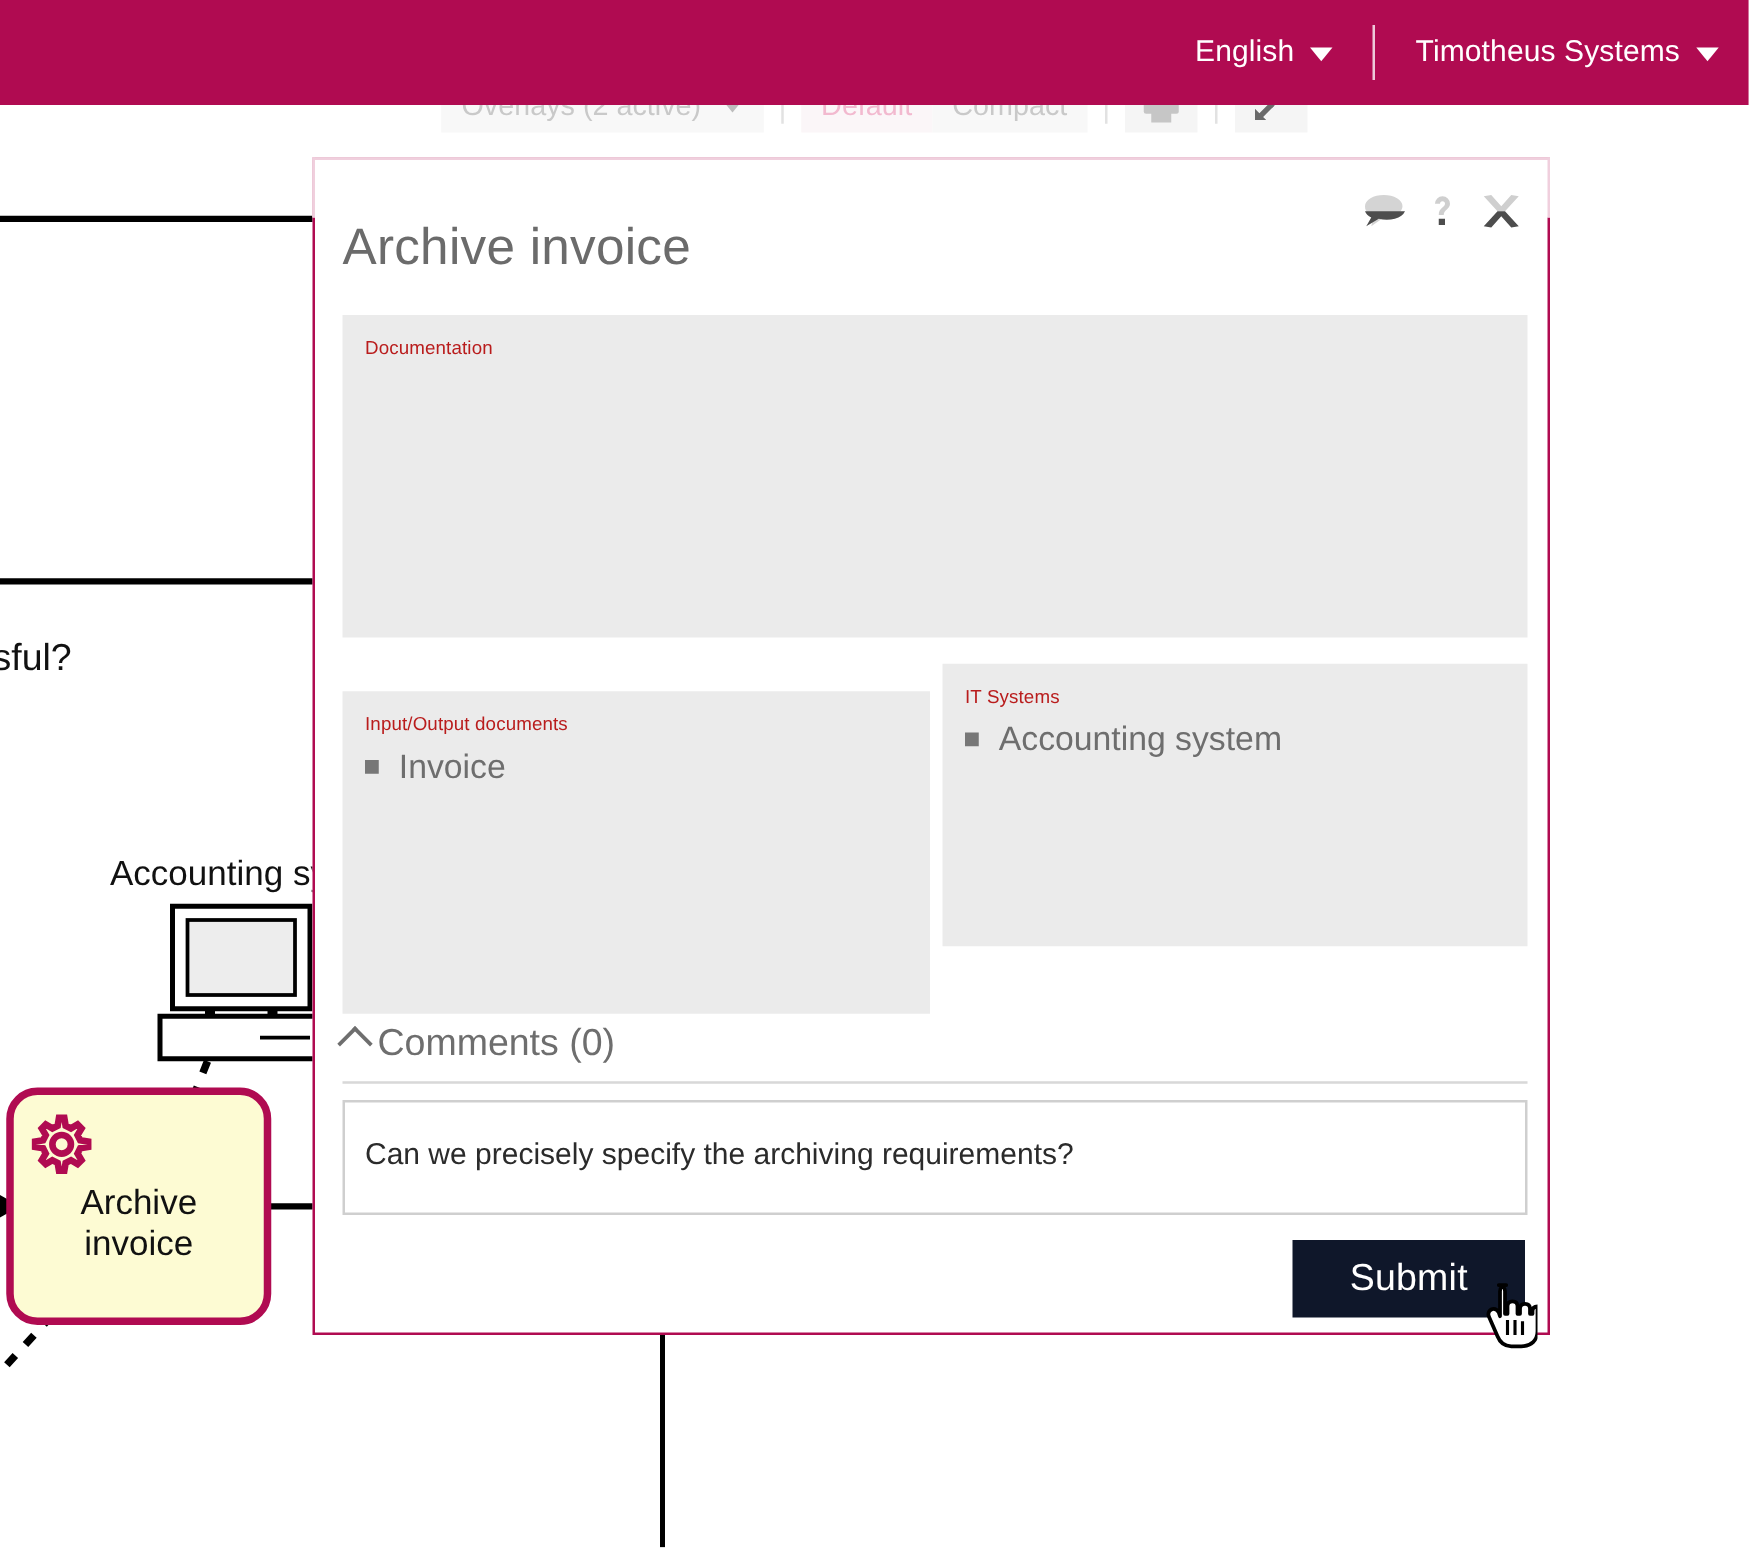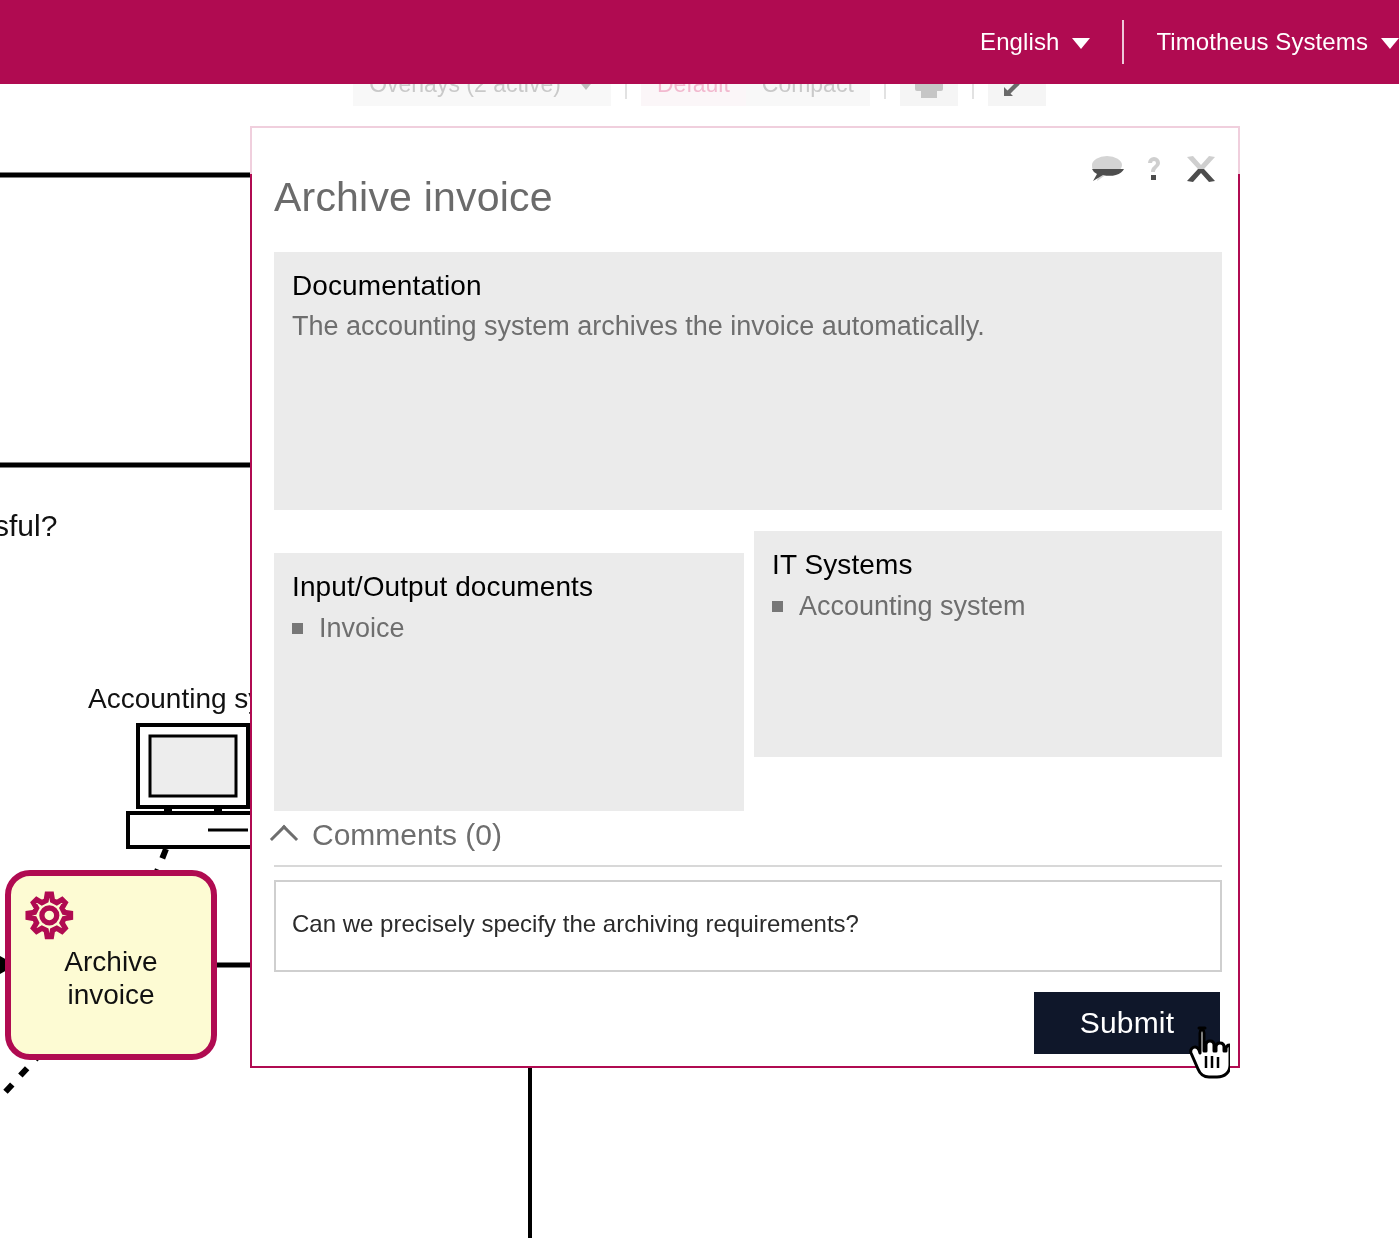--- a/index.html
+++ b/index.html
@@ -19,20 +19,21 @@
   
   .topbar {
     position: absolute;
     left: 0; top: 0;
     width: 1399px; height: 84px;
     background: #b00b51;
     display: flex;
     align-items: center;
     justify-content: flex-end;
     box-sizing: border-box;
+    padding-right: 24px;
     z-index: 60;
   }
   .topbar-item {
     display: flex;
     align-items: center;
     gap: 13px;
     color: #ffffff;
     font-size: 24px;
     letter-spacing: .1px;
     cursor: pointer;
@@ -168,22 +169,22 @@
     letter-spacing: .2px;
   }
 
   .panel {
     position: absolute;
     background: #ebebeb;
     box-sizing: border-box;
     padding: 18px 18px 14px 18px;
   }
   .panel-label {
-    font-size: 28px;
-    color: #000000;
+    font-size: 15px;
+    color: #b91c1c;
     margin: 0 0 8px 0;
     letter-spacing: .1px;
   }
   .panel-text {
     font-size: 27px;
     color: #6e6e6e;
     font-weight: 300;
     line-height: 1.25;
   }
   .panel ul {
@@ -208,22 +209,22 @@
   }
 
   #doc-panel   { left: 22px;  top: 124px; width: 948px; height: 258px; }
   #io-panel    { left: 22px;  top: 425px; width: 470px; height: 258px; }
   #it-panel    { left: 502px; top: 403px; width: 468px; height: 226px; }
 
   .comments-head {
     position: absolute;
     left: 22px; top: 690px;
     display: flex;
-    align-items: center;
-    gap: 18px;
+    align-items: flex-start;
+    gap: 8px;
     cursor: pointer;
   }
   .chev-up {
     width: 17px; height: 17px;
     border-left: 3px solid #6e6e6e;
     border-top: 3px solid #6e6e6e;
     transform: rotate(45deg);
     margin-top: 7px;
   }
   .comments-title {
@@ -381,21 +382,20 @@
           <path d="M3 3 l6 -1 l8 9 l8 -9 l6 1 l-11 12 l-6 0 z" fill="#cfcfcf"></path>
           <path d="M3 27 l6 1 l8 -9 l8 9 l6 -1 l-11 -12 l-6 0 z" fill="#4d4d4d"></path>
         </svg>
       </span>
     </div>
 
     <div class="modal-title">Archive invoice</div>
 
     <div class="panel" id="doc-panel">
       <div class="panel-label">Documentation</div>
-      <div class="panel-text">The accounting system archives the invoice automatically.</div>
     </div>
 
     <div class="panel" id="io-panel">
       <div class="panel-label">Input/Output documents</div>
       <ul>
         <li>
           <span class="sq-bullet"></span>
           <span>Invoice</span>
         </li>
       </ul>

